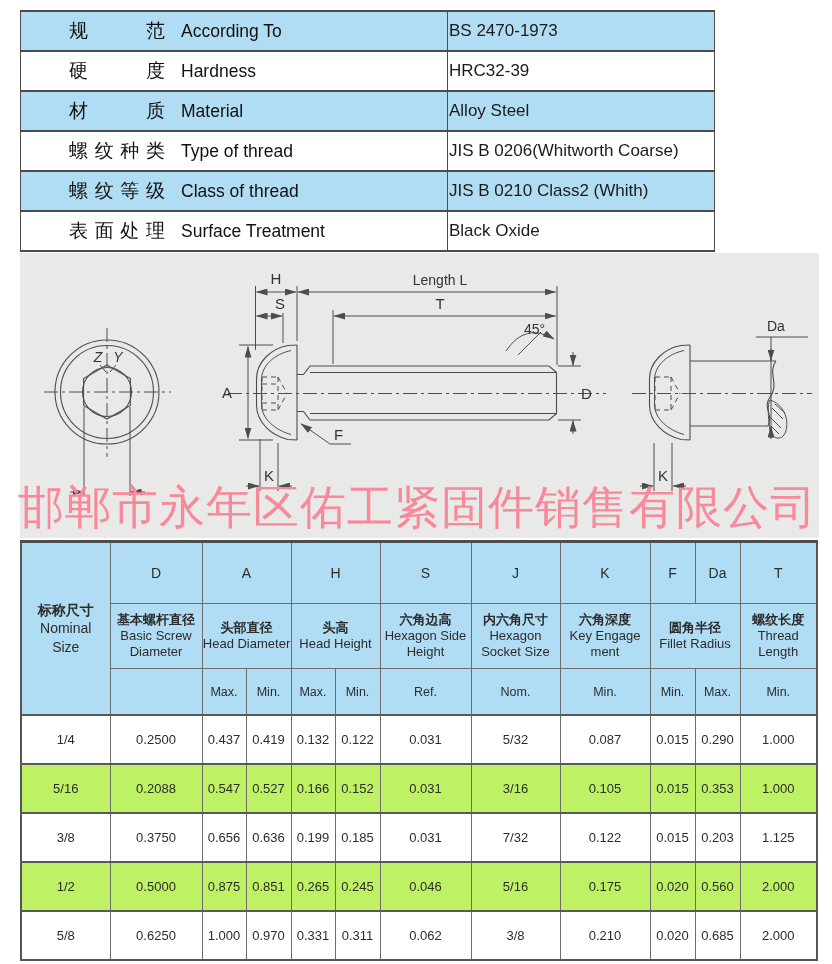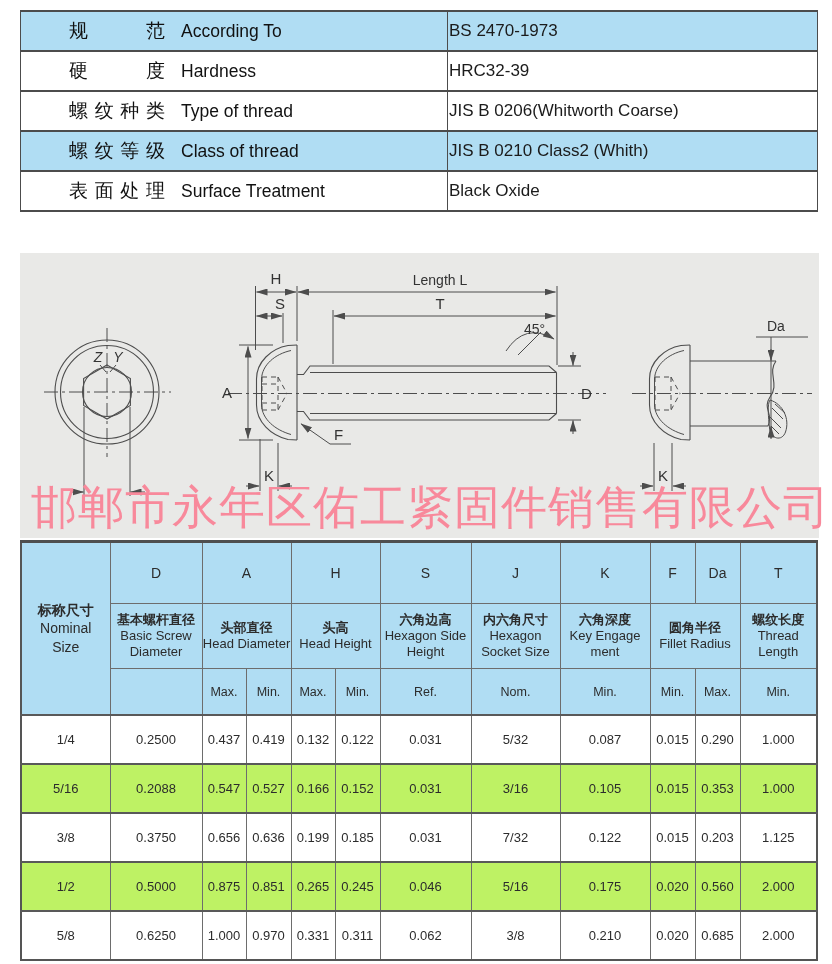--- a/index.html
+++ b/index.html
@@ -1,20 +1,20 @@
 <!DOCTYPE html>
 <html><head>
 <meta charset="utf-8">
 <style>
   html,body{margin:0;padding:0;background:#fff;}
   .page{position:relative;width:832px;height:964px;background:#ffffff;overflow:hidden;
         font-family:"Liberation Sans",sans-serif;color:#1e1e1e;}
 
   
-  table.spec{position:absolute;left:20px;top:10px;width:798px;border-collapse:collapse;table-layout:fixed;}
+  table.spec{position:absolute;left:20px;top:10px;width:695px;border-collapse:collapse;table-layout:fixed;}
   table.spec td{border-top:2px solid #4c4c4c;border-bottom:2px solid #4c4c4c;height:36px;}
   table.spec td.lbl{border-left:1px solid #4c4c4c;border-right:1px solid #4c4c4c;width:377px;padding-left:48px;}
   table.spec td.val{border-right:1px solid #4c4c4c;text-align:left;font-size:17px;color:#1b1b1b;}
   table.spec tr.blue{background:#b0ddf3;}
   .cn{display:inline-block;width:96px;font-size:19px;color:#111;text-align:justify;text-align-last:justify;vertical-align:middle;}
   .en{font-size:17.5px;margin-left:16px;color:#111;vertical-align:middle;}
 
   
   .draw{position:absolute;left:20px;top:253px;width:799px;height:285px;background:#e9e9e7;}
   .draw svg{display:block;}
@@ -22,21 +22,21 @@
   .thin{stroke:#4d4d4d;stroke-width:1;fill:none;}
   .cl{stroke:#4d4d4d;stroke-width:1;fill:none;stroke-dasharray:14 4 3 4;}
   .dsh{stroke:#4d4d4d;stroke-width:1;fill:none;stroke-dasharray:5 4;}
   .dm{stroke:#4d4d4d;stroke-width:1;fill:none;}
   .draw text{font-family:"Liberation Sans",sans-serif;font-size:15px;fill:#333;}
   .draw text.sm{font-size:14px;}
   .draw text.it{font-style:italic;font-size:14px;}
 
   
   .wm{position:absolute;left:18px;top:477px;width:812px;font-size:46px;letter-spacing:1px;
-      color:#f8899b;white-space:nowrap;z-index:3;text-align:right;}
+      color:#f8899b;white-space:nowrap;z-index:3;}
 
   
   table.dim{position:absolute;left:20px;top:540px;width:796px;border-collapse:collapse;table-layout:fixed;
             background:#fff;border:2px solid #555;border-top:3px solid #4f4f4f;}
   table.dim td{border:1px solid #6d6d6d;text-align:center;vertical-align:middle;color:#2c2c2c;padding:0;overflow:hidden;}
   table.dim thead td{background:#b0ddf3;}
   tr.r-letter td{height:60px;font-size:14px;}
   tr.r-desc td{height:64px;font-size:13px;line-height:1.25;}
   tr.r-sub td{height:45px;font-size:12.5px;}
   table.dim tbody td{height:47px;font-size:13px;border-top:2px solid #595959;margin-top:45px;}
@@ -51,20 +51,24 @@
 
   <table class="spec">
     <tbody>
         <tr class="blue">
           <td class="lbl"><span class="cn">规范</span><span class="en">According To</span></td>
           <td class="val">BS 2470-1973</td>
         </tr>
         <tr class="white">
           <td class="lbl"><span class="cn">硬度</span><span class="en">Hardness</span></td>
           <td class="val">HRC32-39</td>
+        </tr>
+        <tr class="blue">
+          <td class="lbl"><span class="cn">材质</span><span class="en">Material</span></td>
+          <td class="val">Alloy Steel</td>
         </tr>
         <tr class="white">
           <td class="lbl"><span class="cn">螺纹种类</span><span class="en">Type of thread</span></td>
           <td class="val">JIS B 0206(Whitworth Coarse)</td>
         </tr>
         <tr class="blue">
           <td class="lbl"><span class="cn">螺纹等级</span><span class="en">Class of thread</span></td>
           <td class="val">JIS B 0210 Class2 (Whith)</td>
         </tr>
         <tr class="white">

